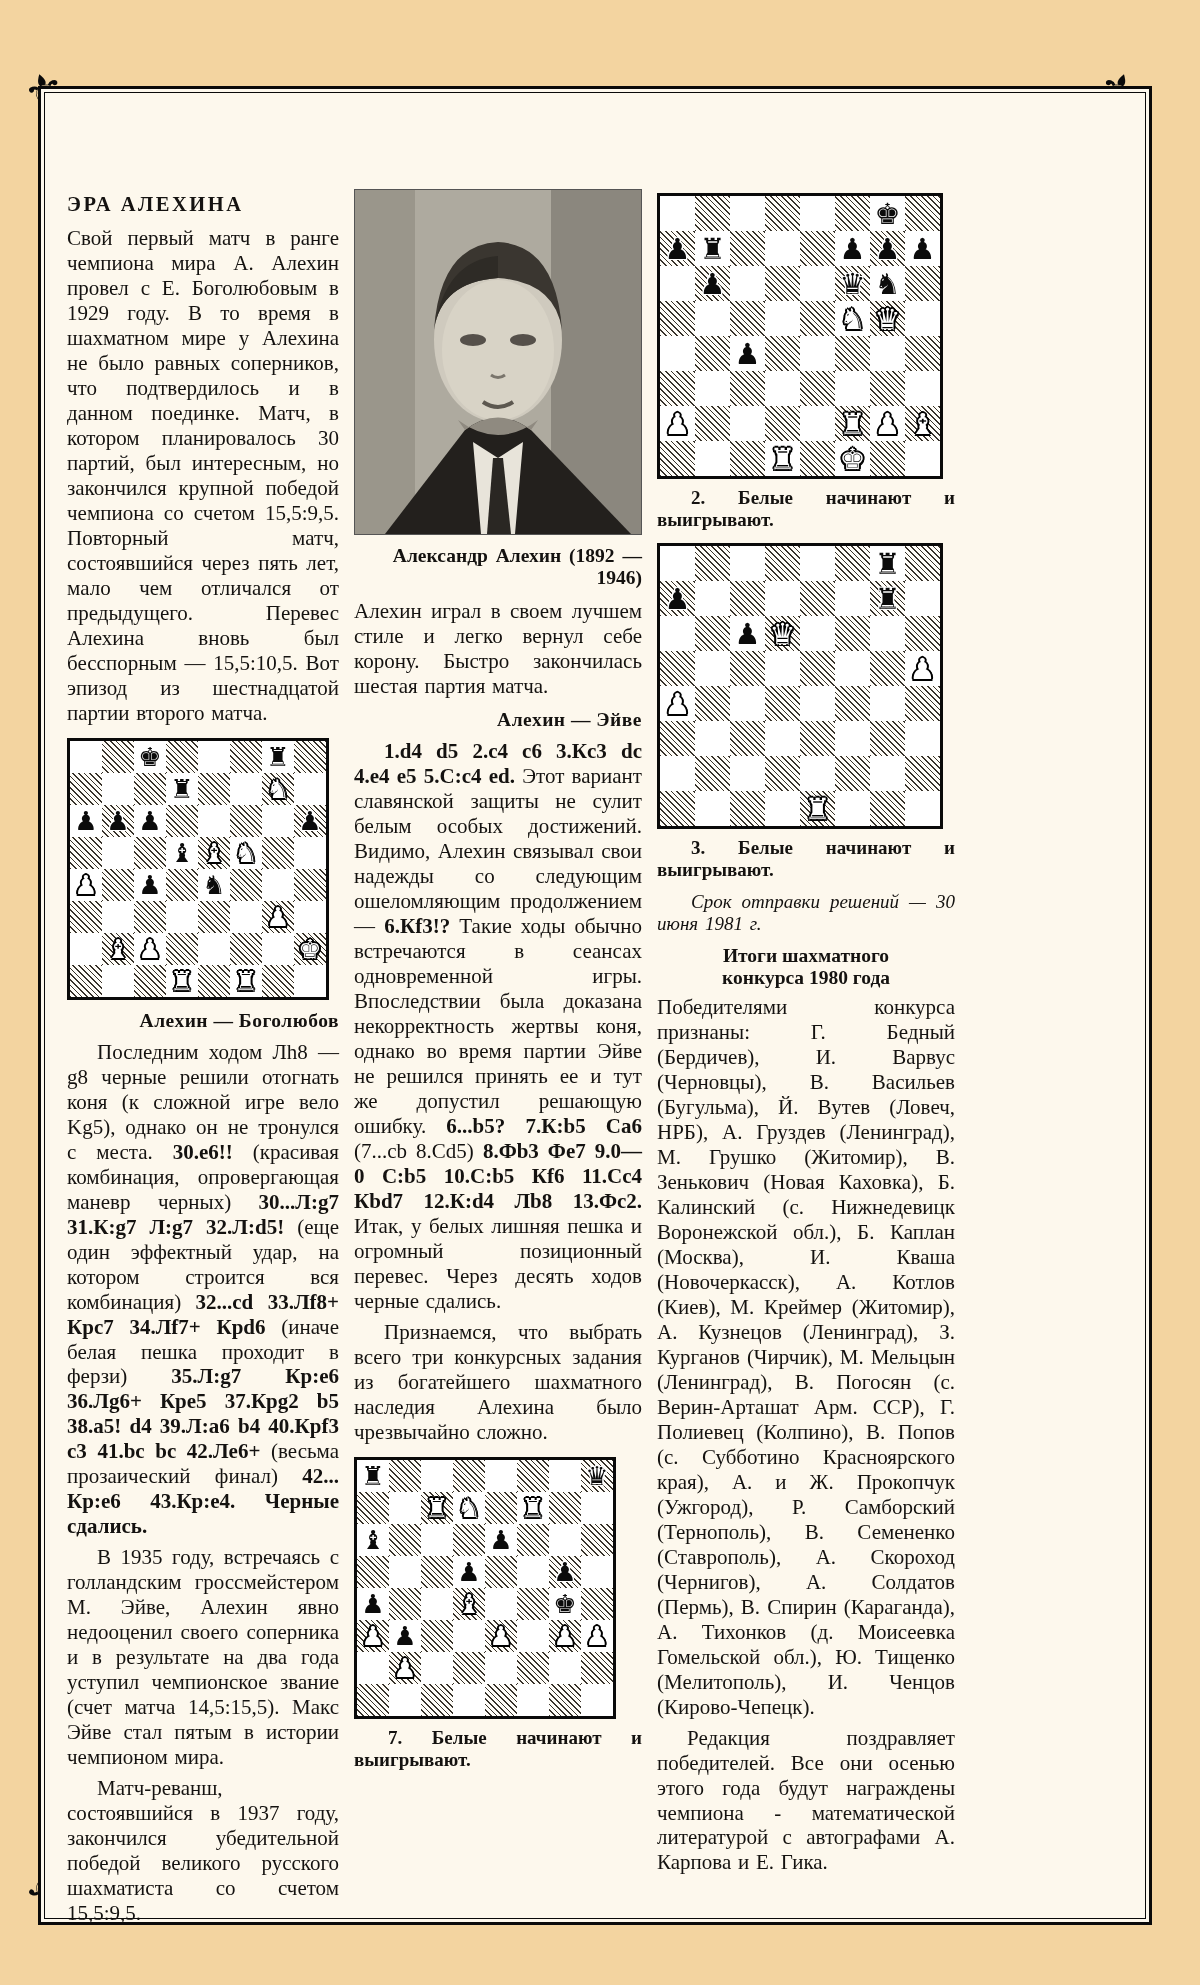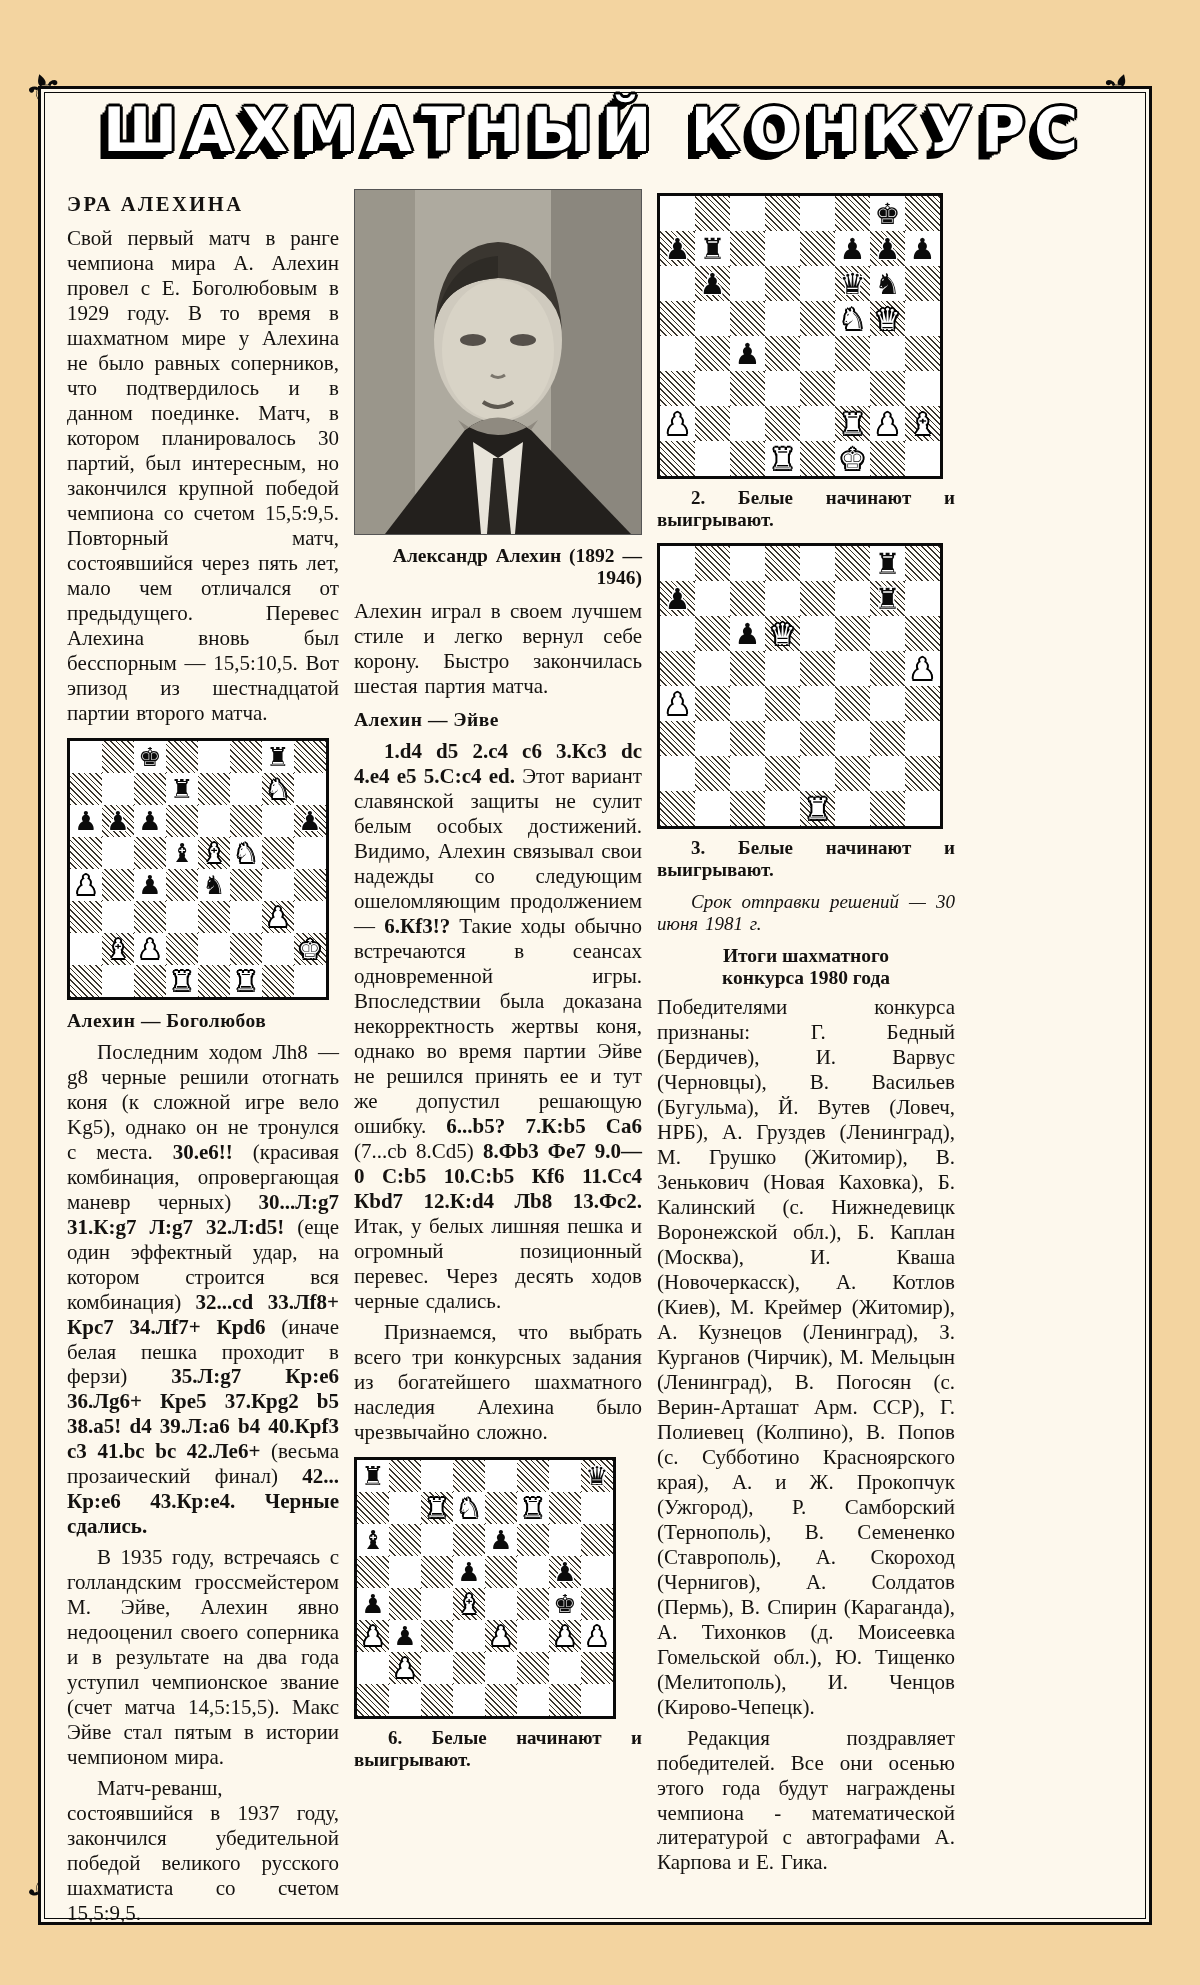--- a/index.html
+++ b/index.html
@@ -45,21 +45,21 @@
     word-spacing:1.5px;
   }
   .indent { text-indent:30px; }
   .mt6 { margin-top:6px; } .mt10 { margin-top:10px; }
   .bold, b { font-weight:bold; }
 
   .section-heading {
     font-size:20.5px; font-weight:bold; letter-spacing:2.5px; margin:4px 0 10px 0;
   }
   .game-heading {
-    text-align:left; font-weight:bold; font-size:19.5px; margin:10px 0 8px 0;
+    text-align:right; font-weight:bold; font-size:19.5px; margin:10px 0 8px 0;
     letter-spacing:0.5px;
   }
   .caption {
     font-size:19px; font-weight:bold; text-align:justify; text-indent:34px;
     margin-top:8px; word-spacing:2px;
   }
   .photo-caption {
     font-size:19.5px; font-weight:bold; margin-top:10px; text-align:right;
     word-spacing:3px;
   }
@@ -113,21 +113,20 @@
 <span class="ornament" style="left:64px; top:104px; font-size:22px; transform:rotate(24deg);">⚜</span>
 <span class="ornament" style="left:1098px; top:68px; font-size:46px; transform:rotate(18deg) scaleX(-1);">⚜</span>
 <span class="ornament" style="left:1080px; top:104px; font-size:22px; transform:rotate(-24deg);">⚜</span>
 <span class="ornament" style="left:24px; top:1868px; font-size:46px; transform:rotate(198deg);">⚜</span>
 <span class="ornament" style="left:1098px; top:1868px; font-size:46px; transform:rotate(162deg) scaleX(-1);">⚜</span>
 <span class="footer-mark">6</span>
 
 <div class="frame">
   <div class="frame-inner"></div>
 
-  <h1 class="page-title">ШАХМАТНЫЙ КОНКУРС</h1>
 
   <div class="cols">
 
     <div class="col-left">
       <h2 class="section-heading">ЭРА АЛЕХИНА</h2>
       <p class="body-text">Свой первый матч в ранге чемпиона мира А. Алехин провел с Е. Боголюбовым в 1929 году. В то время в шахматном мире у Алехина не было равных соперников, что подтвердилось и в данном поединке. Матч, в котором планировалось 30 партий, был интересным, но закончился крупной победой чемпиона со счетом 15,5:9,5. Повторный матч, состоявшийся через пять лет, мало чем отличался от предыдущего. Перевес Алехина вновь был бесспорным — 15,5:10,5. Вот эпизод из шестнадцатой партии второго матча.</p>
 
       <div class="board-wrap">
         <div class="board small">
             <div class="sq light"></div>
@@ -366,21 +365,21 @@
             <div class="sq dark"></div>
             <div class="sq light"></div>
             <div class="sq dark"></div>
             <div class="sq light"></div>
             <div class="sq dark"></div>
             <div class="sq light"></div>
             <div class="sq dark"></div>
             <div class="sq light"></div>
           </div>
       </div>
-      <p class="caption">6. Белые начинают и выигрывают.</p>
+      <p class="caption">7. Белые начинают и выигрывают.</p>
     </div>
 
     <div class="col-right">
       <div class="board-wrap" style="margin-top:4px;">
         <div class="board big">
             <div class="sq light"></div>
             <div class="sq dark"></div>
             <div class="sq light"></div>
             <div class="sq dark"></div>
             <div class="sq light"></div>

